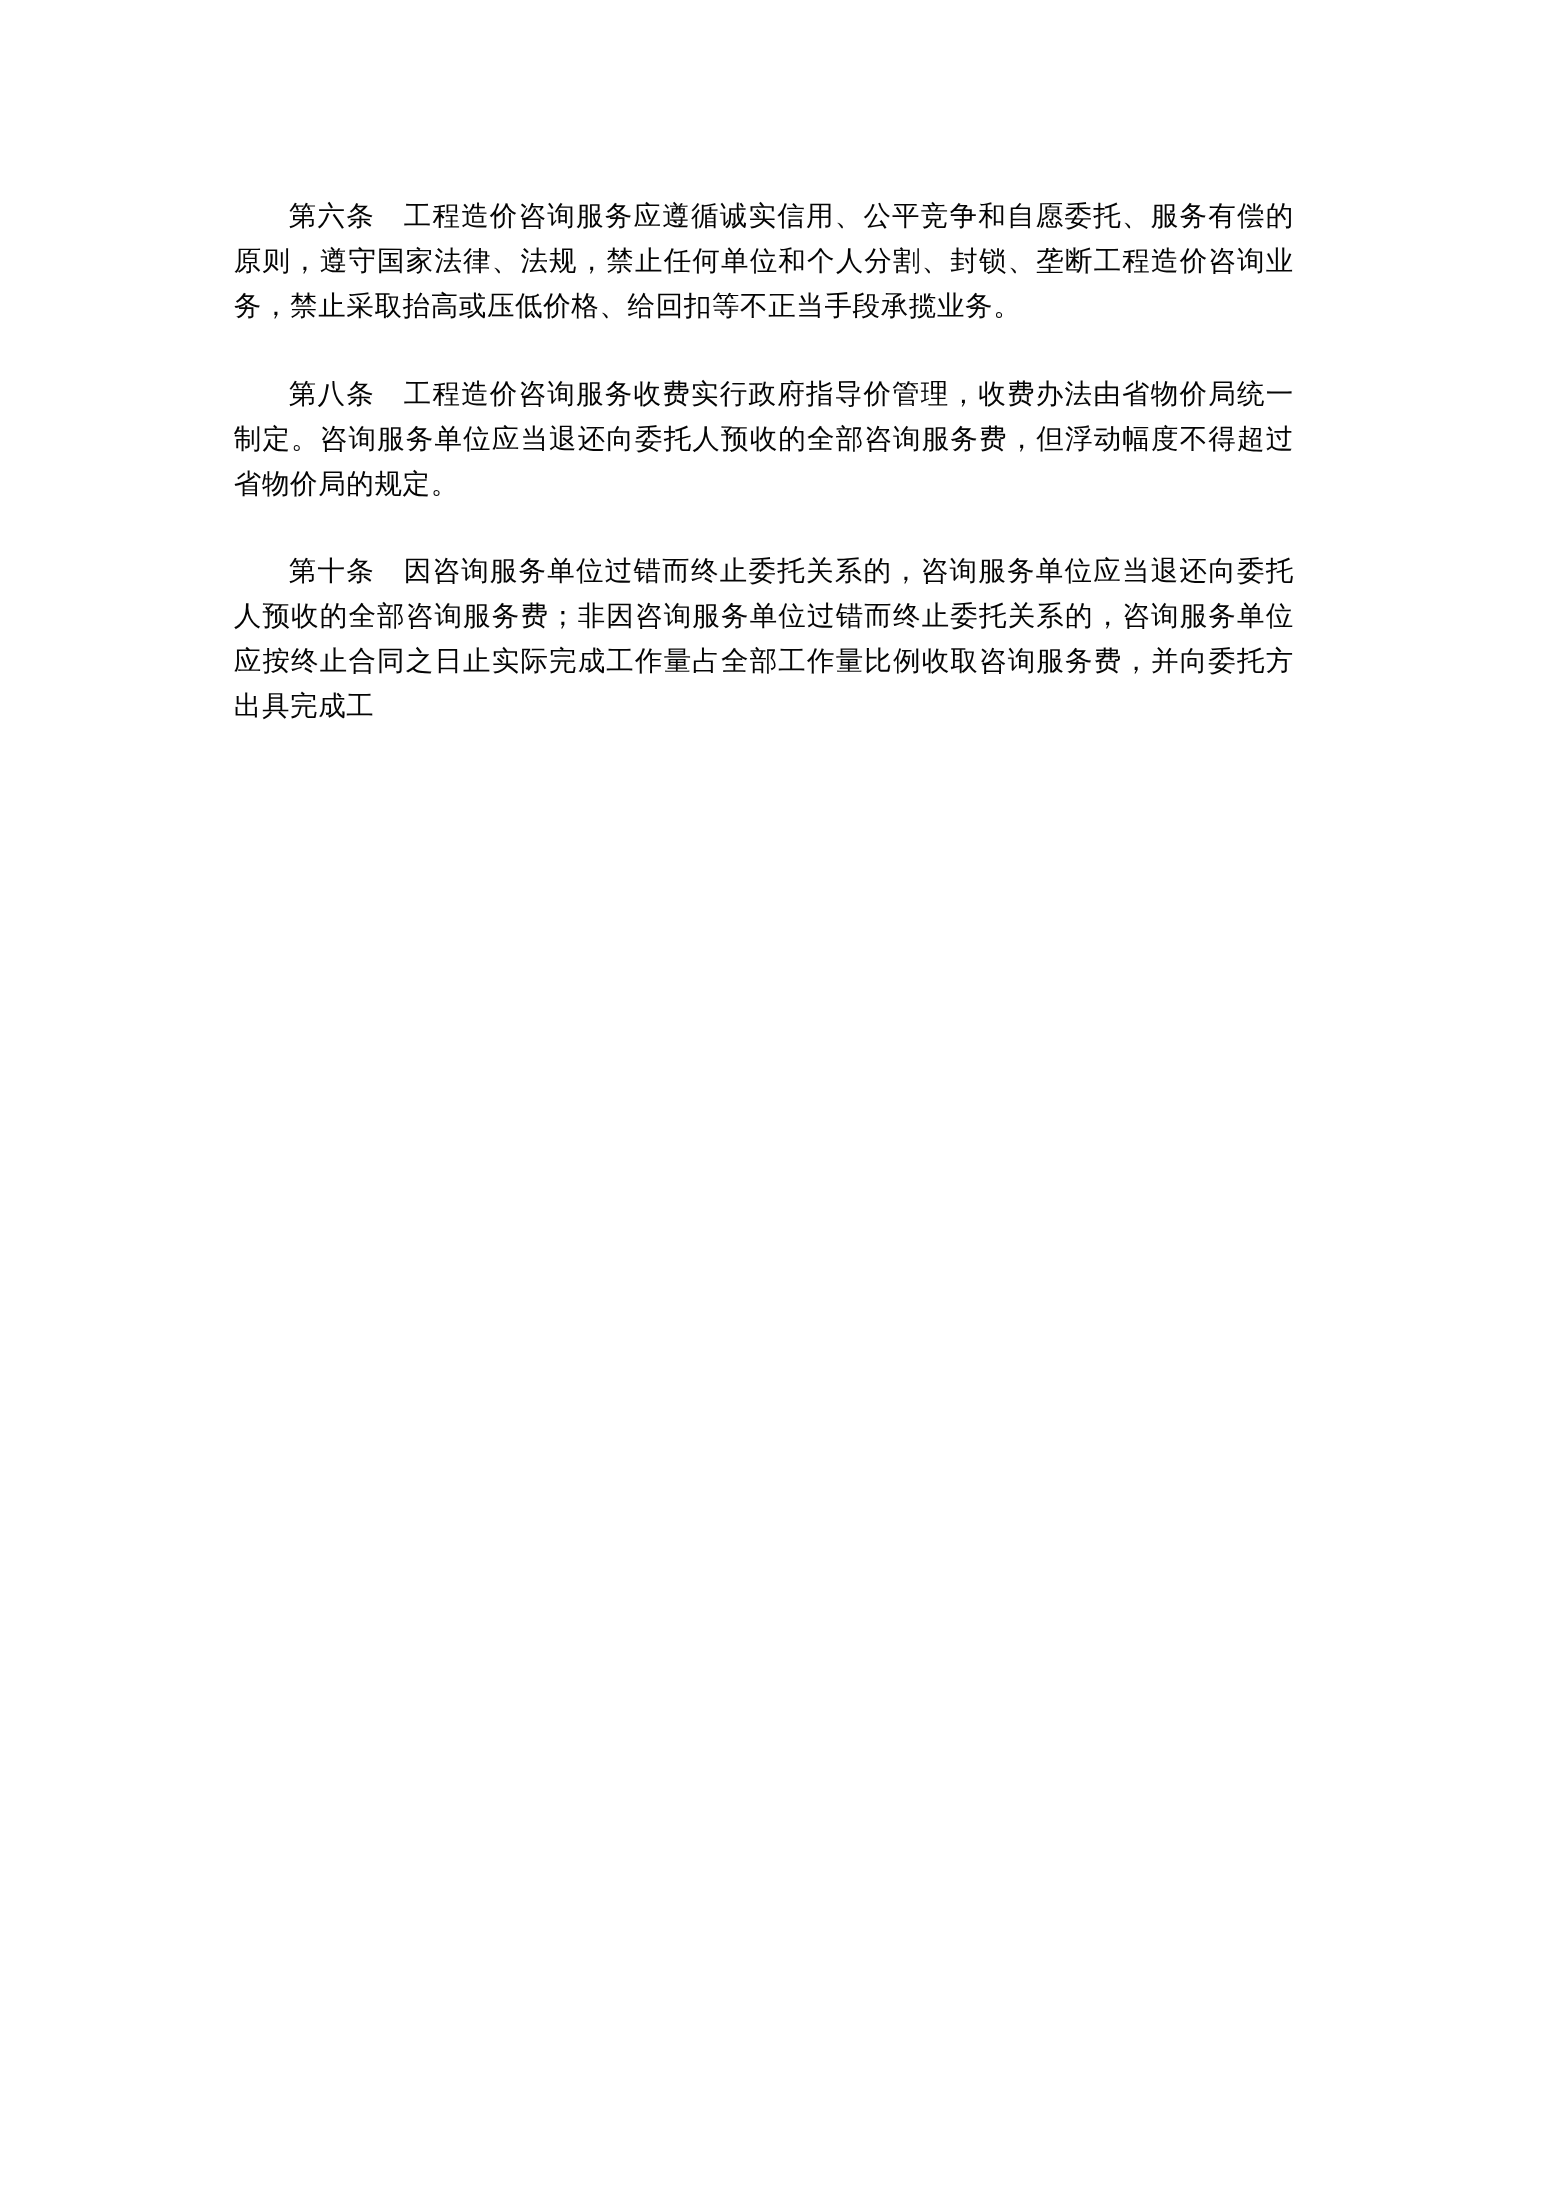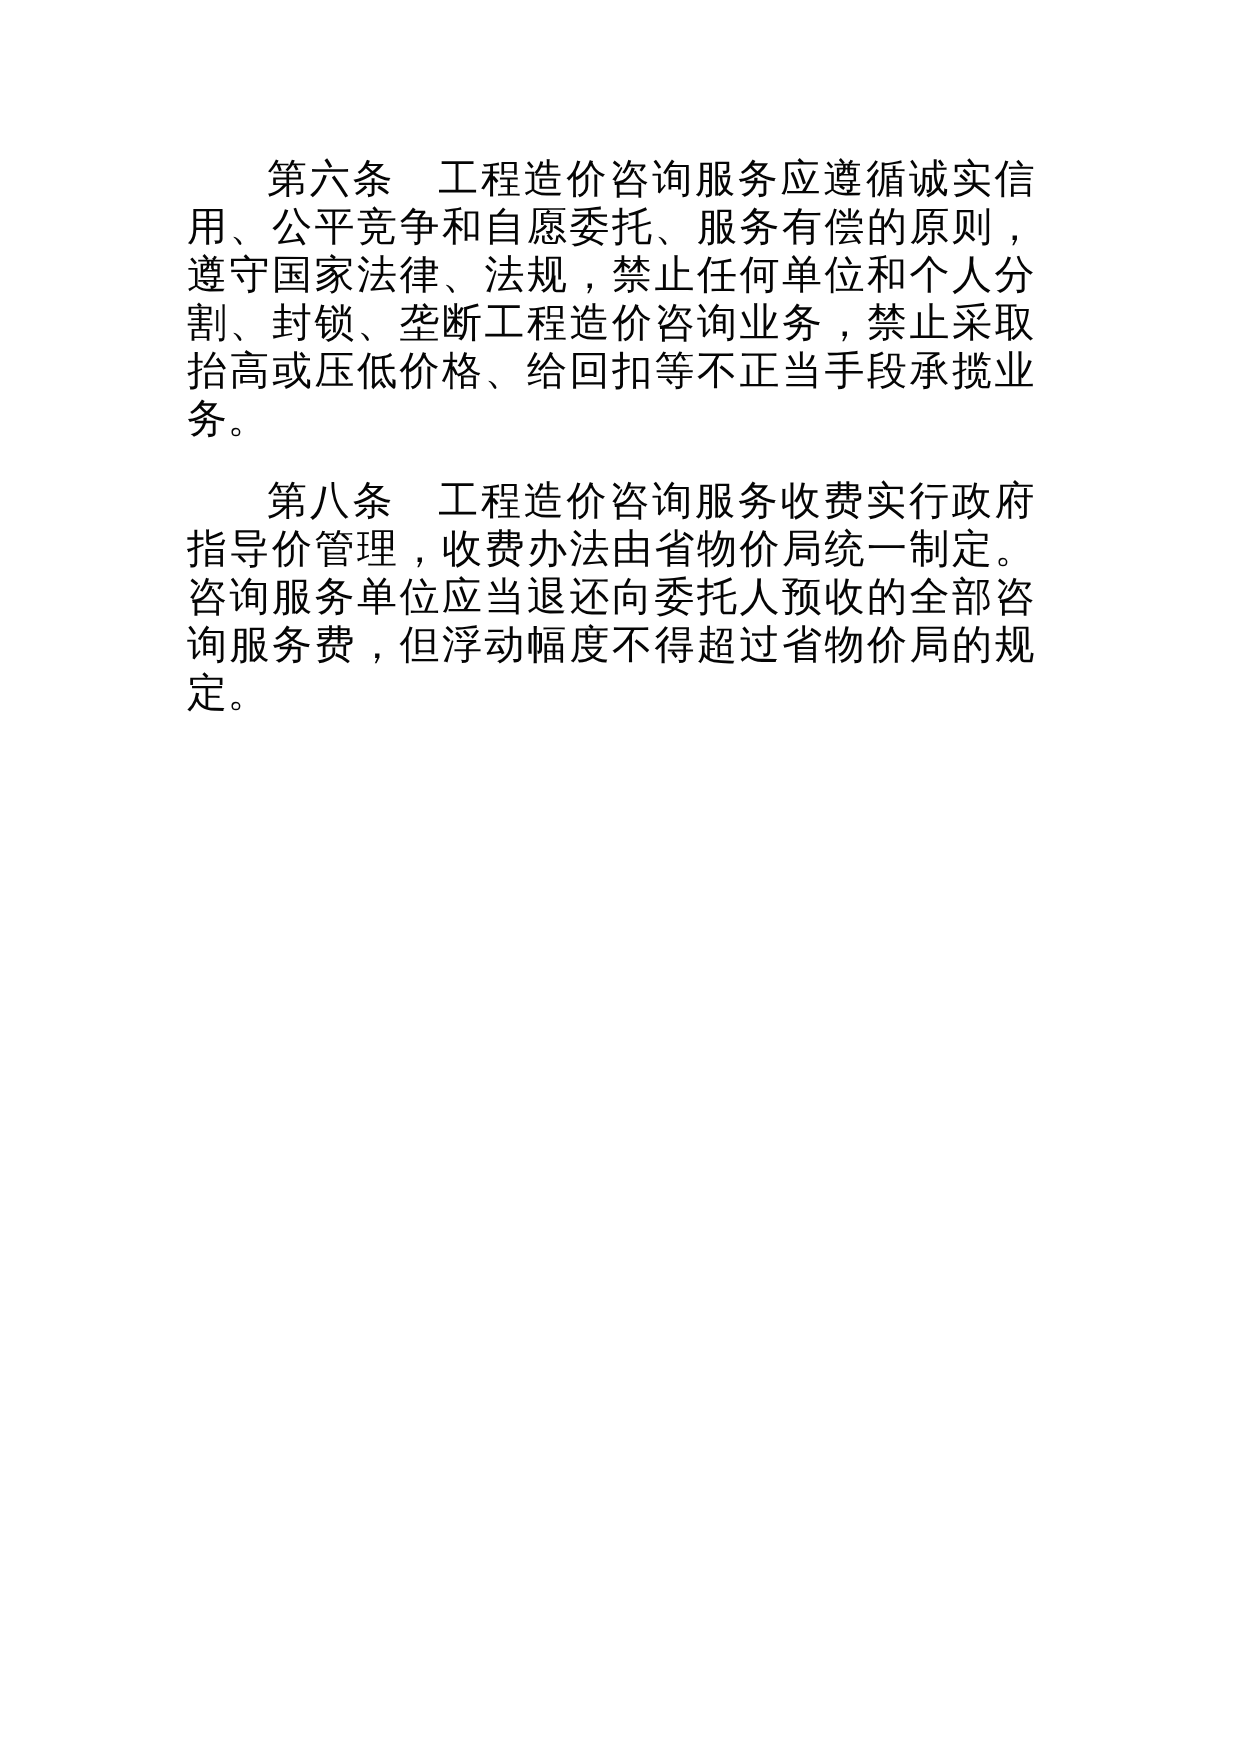--- a/index.html
+++ b/index.html
@@ -13,32 +13,33 @@
     height: 1753px;
     overflow: hidden;
   }
   .doc-page {
     position: absolute;
     left: 187px;
     top: 155px;
     width: 848px;
     color: #050505;
     font-family: "Liberation Serif", "DejaVu Serif", serif;
-    font-size: 40px;
-    line-height: 48px;
+    font-size: 22px;
+    line-height: 36px;
     text-align: justify;
     letter-spacing: 0.5px;
   }
   .doc-page p {
     margin: 0 0 34px 0;
     text-indent: 2em;
   }
   .doc-page p:last-child {
     margin-bottom: 0;
   }
 </style>
 </head>
 <body>
 
 <div class="doc-page">
   <p>第六条　工程造价咨询服务应遵循诚实信用、公平竞争和自愿委托、服务有偿的原则，遵守国家法律、法规，禁止任何单位和个人分割、封锁、垄断工程造价咨询业务，禁止采取抬高或压低价格、给回扣等不正当手段承揽业务。</p>
   <p>第八条　工程造价咨询服务收费实行政府指导价管理，收费办法由省物价局统一制定。咨询服务单位应当退还向委托人预收的全部咨询服务费，但浮动幅度不得超过省物价局的规定。</p>
+  <p>第十条　因咨询服务单位过错而终止委托关系的，咨询服务单位应当退还向委托人预收的全部咨询服务费；非因咨询服务单位过错而终止委托关系的，咨询服务单位应按终止合同之日止实际完成工作量占全部工作量比例收取咨询服务费，并向委托方出具完成工</p>
 </div>
 
 </body></html>

